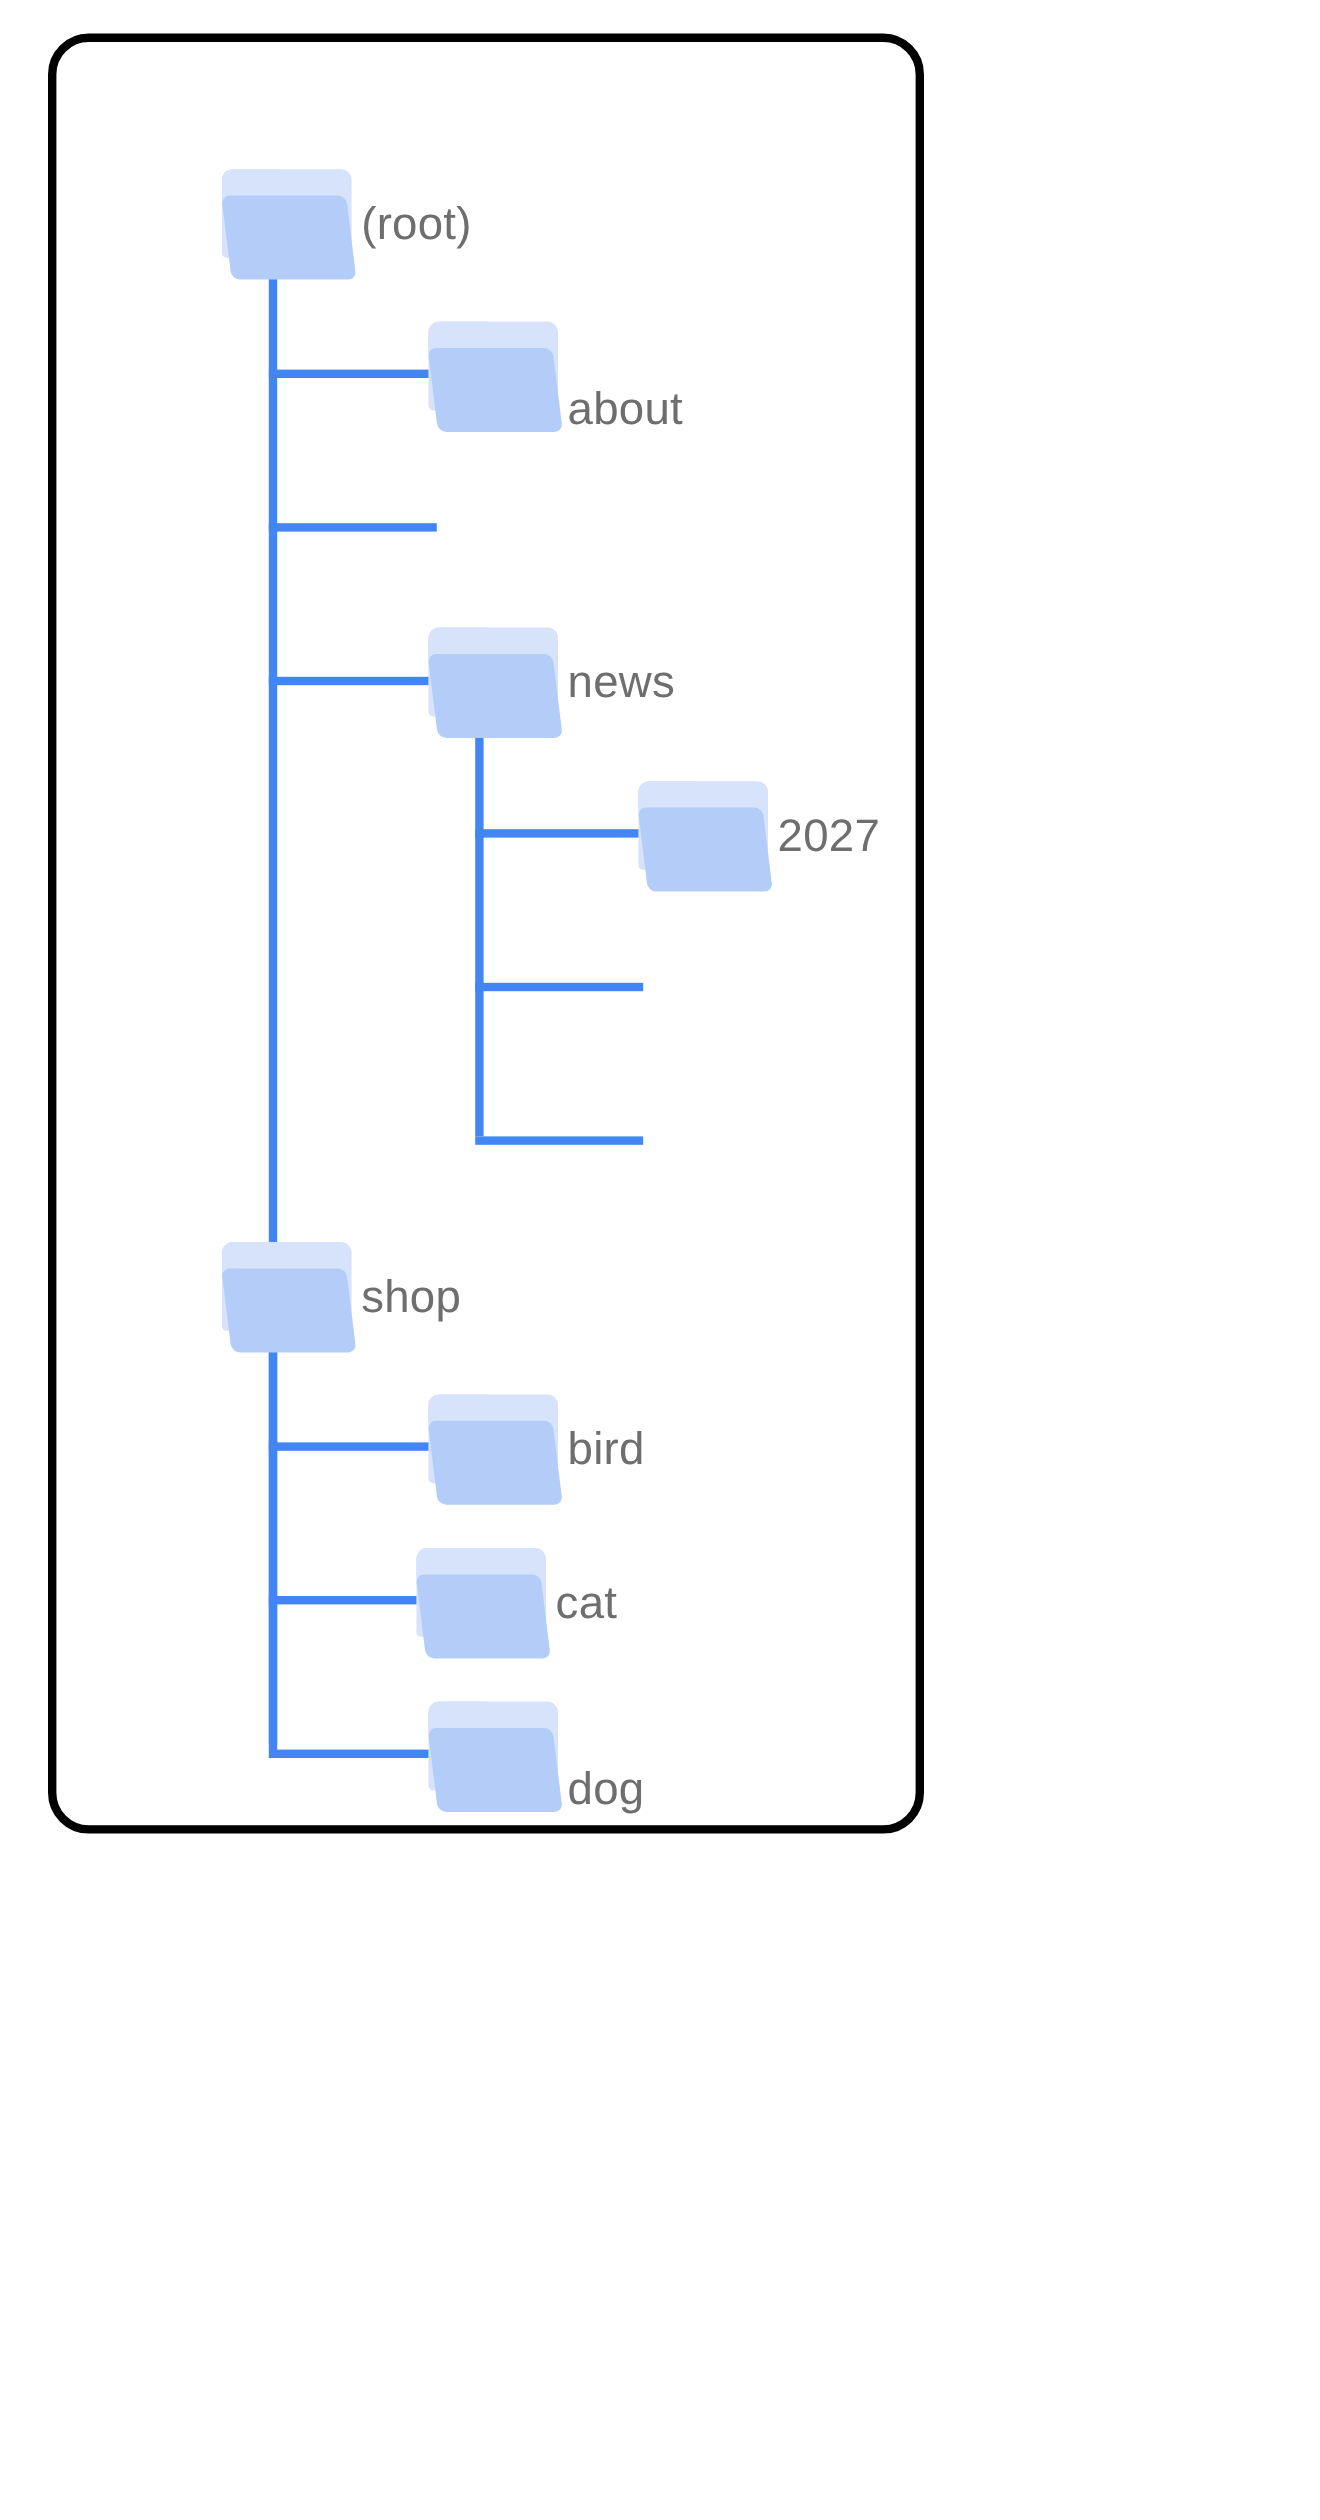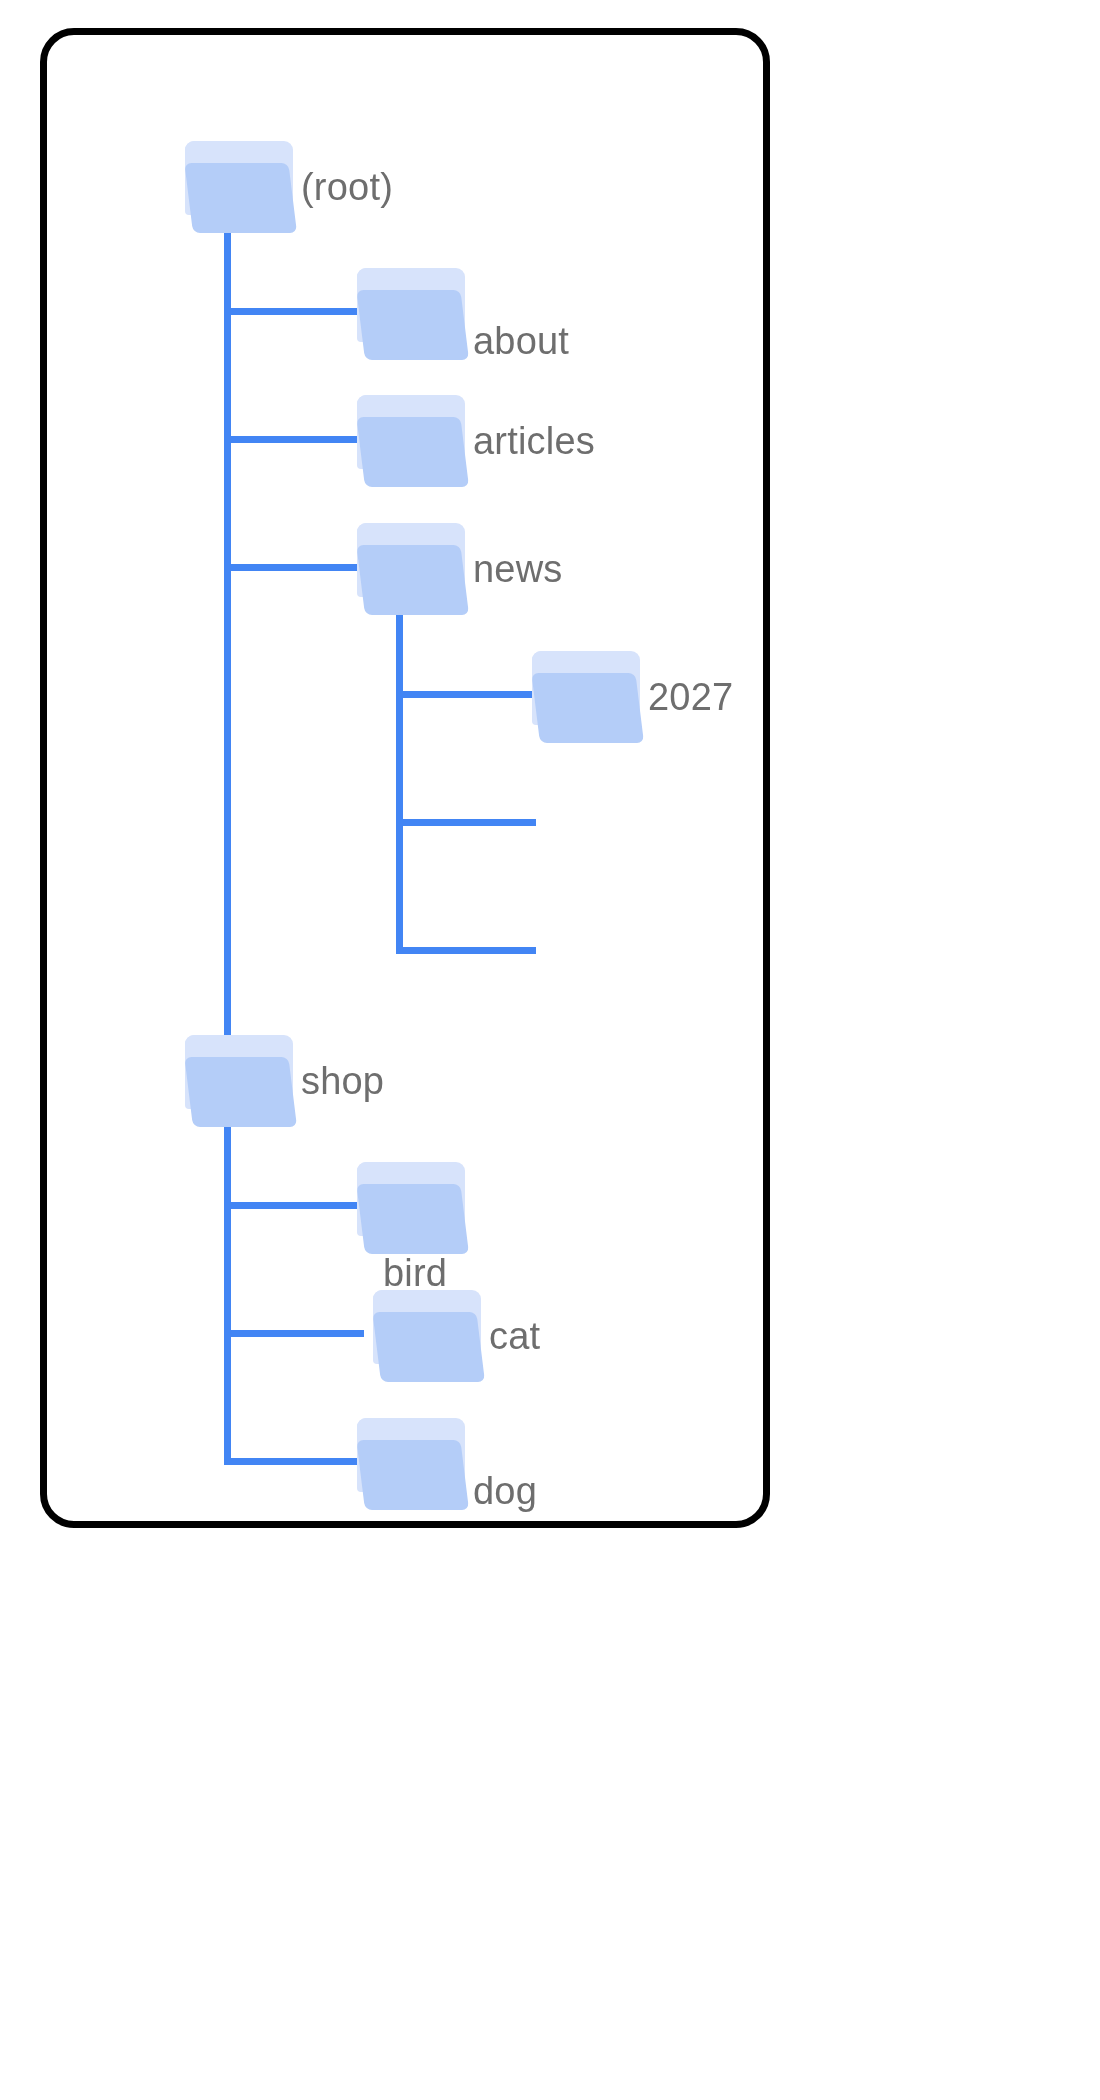--- a/index.html
+++ b/index.html
@@ -134,28 +134,20 @@
           <div class="label">(root)</div>
         </div>
         <div class="node" style="left: 310px; top: 233px; align-items: flex-end;">
           <div class="folder">
             <div class="tab"></div>
             <div class="back"></div>
             <div class="front"></div>
           </div>
           <div class="label">about</div>
         </div>
-        <div class="node" style="left: 310px; top: 360px;">
-          <div class="folder">
-            <div class="tab"></div>
-            <div class="back"></div>
-            <div class="front"></div>
-          </div>
-          <div class="label">articles</div>
-        </div>
         <div class="node" style="left: 310px; top: 488px;">
           <div class="folder">
             <div class="tab"></div>
             <div class="back"></div>
             <div class="front"></div>
           </div>
           <div class="label">news</div>
         </div>
         <div class="node" style="left: 485px; top: 616px;">
           <div class="folder">
@@ -166,29 +158,29 @@
           <div class="label">2027</div>
         </div>
         <div class="node" style="left: 138px; top: 1000px;">
           <div class="folder">
             <div class="tab"></div>
             <div class="back"></div>
             <div class="front"></div>
           </div>
           <div class="label">shop</div>
         </div>
-        <div class="node" style="left: 310px; top: 1127px; flex-direction: column;">
+        <div class="node" style="left: 310px; top: 1127px;">
           <div class="folder">
             <div class="tab"></div>
             <div class="back"></div>
             <div class="front"></div>
           </div>
           <div class="label">bird</div>
         </div>
-        <div class="node" style="left: 326px; top: 1255px;">
+        <div class="node" style="left: 300px; top: 1255px;">
           <div class="folder">
             <div class="tab"></div>
             <div class="back"></div>
             <div class="front"></div>
           </div>
           <div class="label">cat</div>
         </div>
         <div class="node" style="left: 310px; top: 1383px; align-items: flex-end;">
           <div class="folder">
             <div class="tab"></div>

